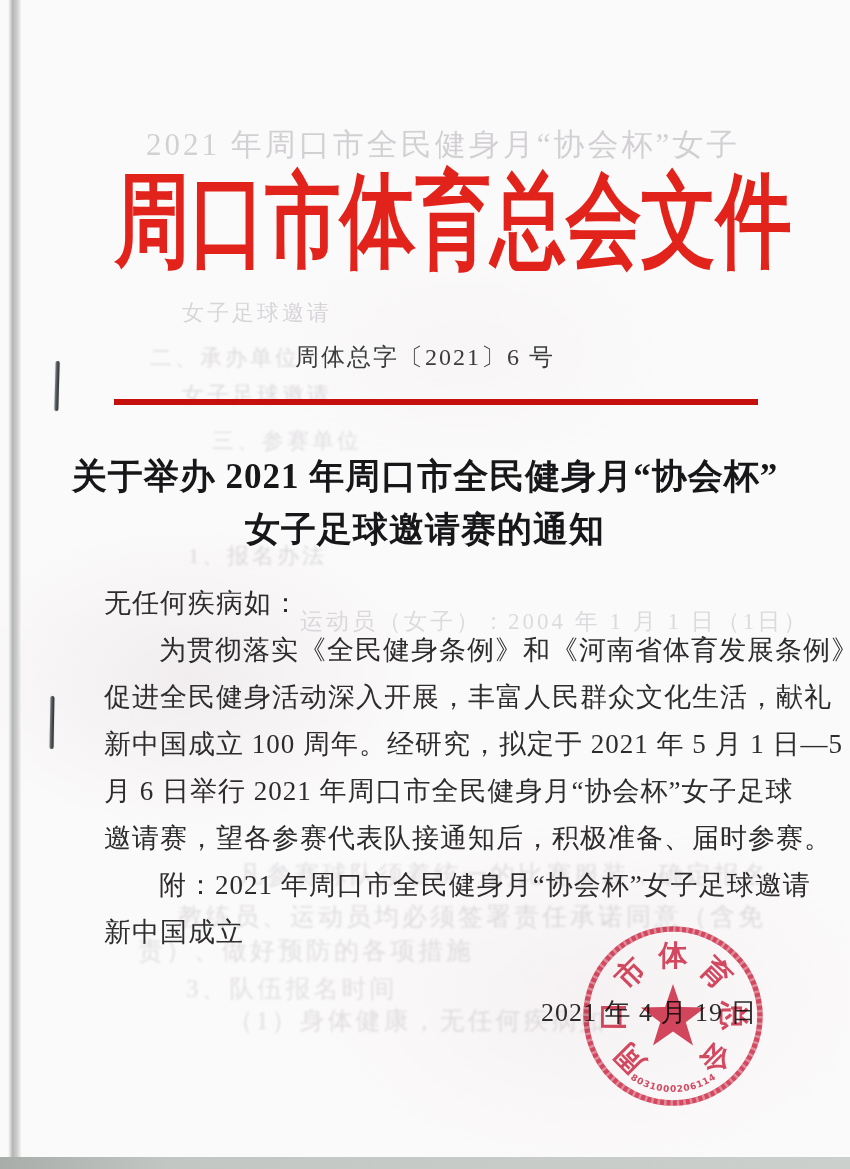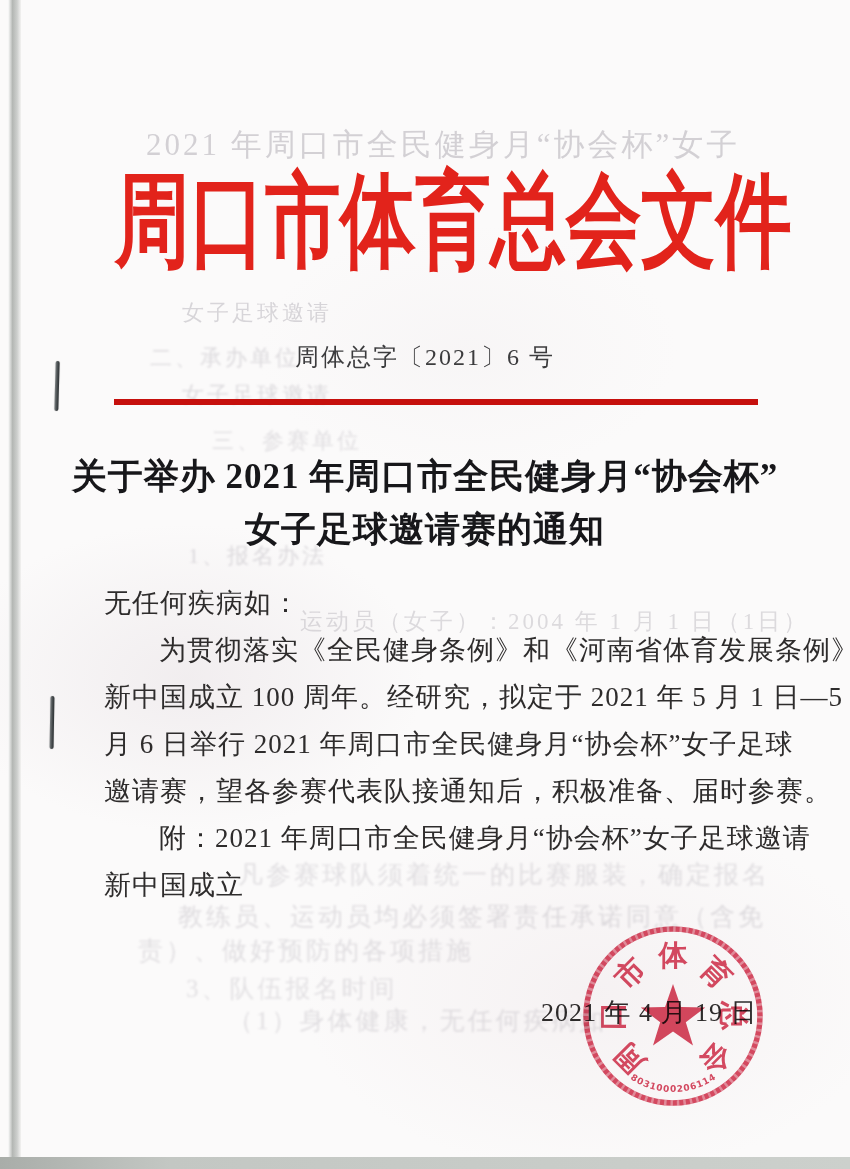--- a/index.html
+++ b/index.html
@@ -92,20 +92,21 @@
   <div class="red-rule" style="background: rgb(198, 16, 13);"></div>
 
   <div class="doc-title">
     <div>关于举办 2021 年周口市全民健身月“协会杯”</div>
     <div>女子足球邀请赛的通知</div>
   </div>
 
   <div class="body-block">
     <div>无任何疾病如：</div>
     <div class="indent">为贯彻落实《全民健身条例》和《河南省体育发展条例》，</div>
+    <div>促进全民健身活动深入开展，丰富人民群众文化生活，献礼</div>
     <div>新中国成立 100 周年。经研究，拟定于 2021 年 5 月 1 日—5</div>
     <div>月 6 日举行 2021 年周口市全民健身月“协会杯”女子足球</div>
     <div>邀请赛，望各参赛代表队接通知后，积极准备、届时参赛。</div>
     <div class="indent">附：2021 年周口市全民健身月“协会杯”女子足球邀请</div>
     <div>新中国成立</div>
   </div>
 
   <div class="seal-wrap">
     <svg id="seal-svg" width="190" height="190" viewBox="0 0 190 190">
         <circle cx="95" cy="95" r="87" fill="none" stroke="#d94b63" stroke-width="5.5"></circle>

